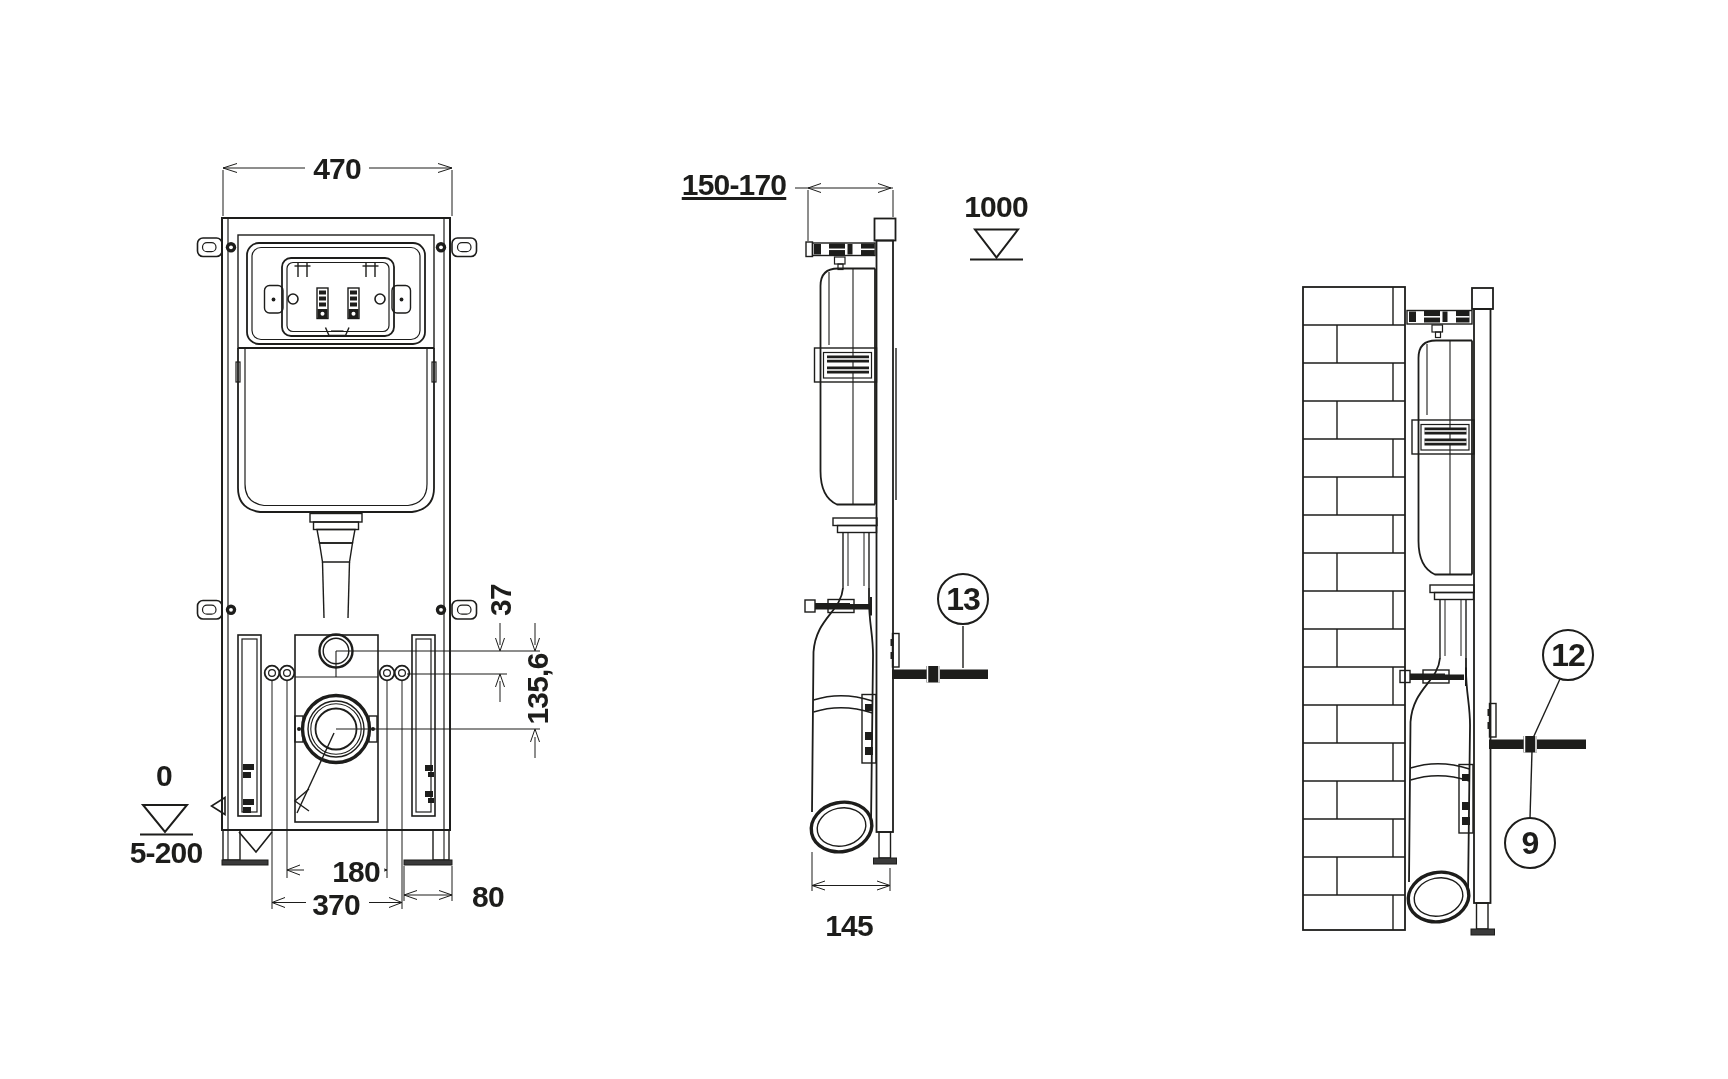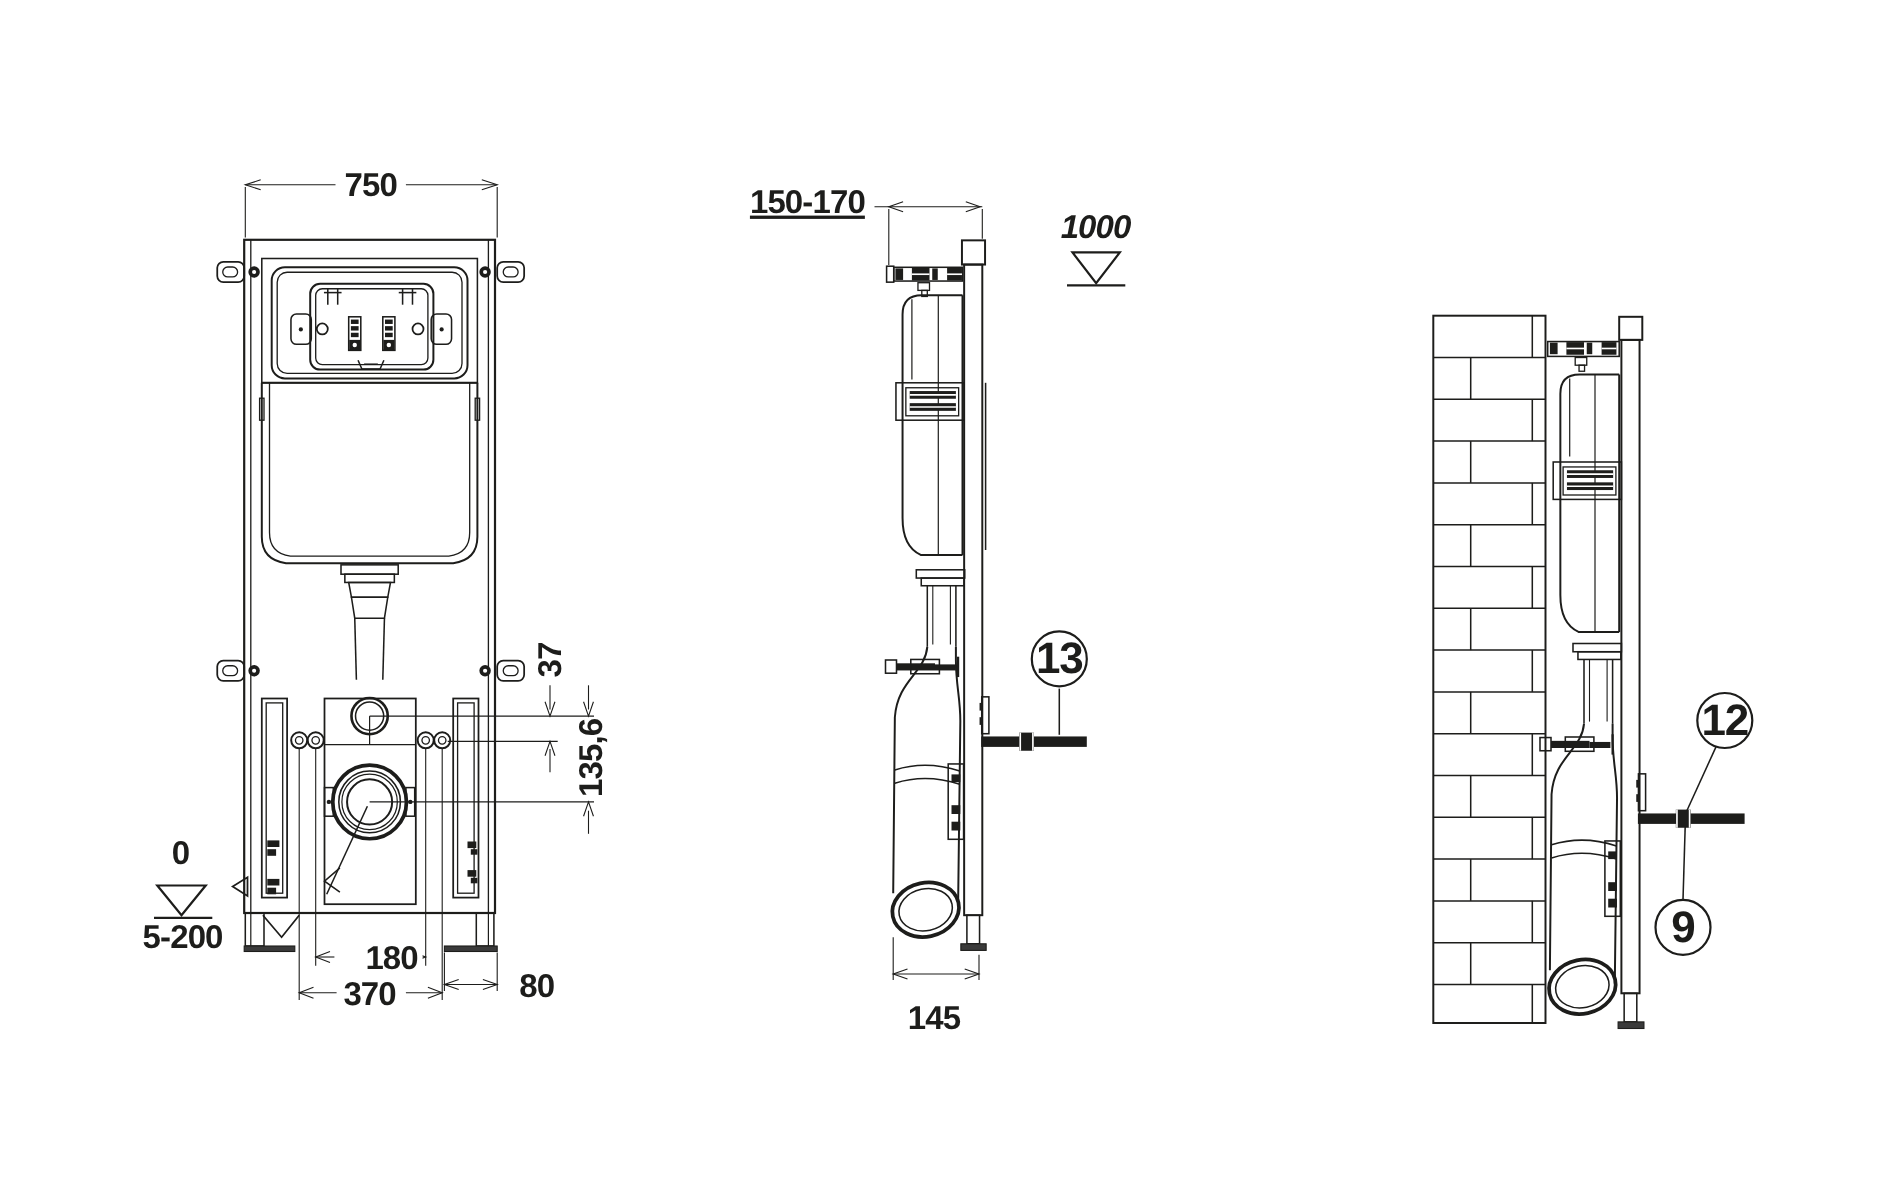--- a/index.html
+++ b/index.html
@@ -19,21 +19,21 @@
   svg .fill { fill:var(--ink); stroke:none; }
   svg .dark { fill:#3a3a3a; stroke:var(--ink); stroke-width:1; }
   svg .wl   { stroke:#fff; fill:none; stroke-width:1.5; }
   .lbl { position:absolute; transform:translate(-50%,-50%); font-weight:700; font-size:30px;
          color:var(--ink); letter-spacing:-0.8px; white-space:nowrap; line-height:1; }
   .lbl.bg  { background:var(--paper); padding:0 4px; }
   .lbl.rot { transform:translate(-50%,-50%) rotate(-90deg); }
   .callout { position:absolute; width:52px; height:52px; box-sizing:border-box;
              border:2.6px solid var(--ink); border-radius:50%; background:var(--paper);
              display:flex; align-items:center; justify-content:center;
-             font-weight:700; font-size:40px; color:var(--ink); letter-spacing:-1px; }
+             font-weight:700; font-size:32px; color:var(--ink); letter-spacing:-1px; }
 </style>
 </head>
 <body>
 
 <div id="stage">
 
 <svg width="1728" height="1079" viewBox="0 0 1728 1079">
 
   <g>
 
@@ -444,31 +444,31 @@
         <rect class="fill" x="1523.5" y="736" width="13.5" height="16.5"></rect>
         <line class="wl" x1="1524.5" y1="736" x2="1524.5" y2="752.5"></line>
         <line class="wl" x1="1536" y1="736" x2="1536" y2="752.5"></line>
       </g>
       <line class="ln s14" x1="1560" y1="679" x2="1533.5" y2="737"></line>
       <line class="ln s14" x1="1530" y1="818" x2="1532" y2="751"></line>
     </g>
   </g>
 </svg>
 
-<div class="lbl bg" style="left:337px; top:169px;">750</div>
+<div class="lbl bg" style="left:337px; top:169px;">470</div>
 <div class="lbl rot" style="left:501px; top:600px;">37</div>
 <div class="lbl rot" style="left:538px; top:689px;">135,6</div>
 <div class="lbl" style="left:164px; top:776px;">0</div>
 <div class="lbl" style="left:166px; top:853px;">5-200</div>
 <div class="lbl bg" style="left:336px; top:872px;margin-left:20px;">180</div>
 <div class="lbl bg" style="left:336px; top:905px;">370</div>
 <div class="lbl" style="left:488px; top:897px;">80</div>
 
 <div class="lbl" style="left:734px; top:185px;text-decoration:underline;">150-170</div>
-<div class="lbl" style="left:996px; top:207px;font-style:italic;">1000</div>
+<div class="lbl" style="left:996px; top:207px;">1000</div>
 <div class="lbl" style="left:849px; top:926px;">145</div>
 
 <div class="callout" style="left:937px; top:573px;">
   <span>13</span>
 </div>
 <div class="callout" style="left:1542px; top:629px;">
   <span>12</span>
 </div>
 <div class="callout" style="left:1504px; top:817px;">
   <span>9</span>

